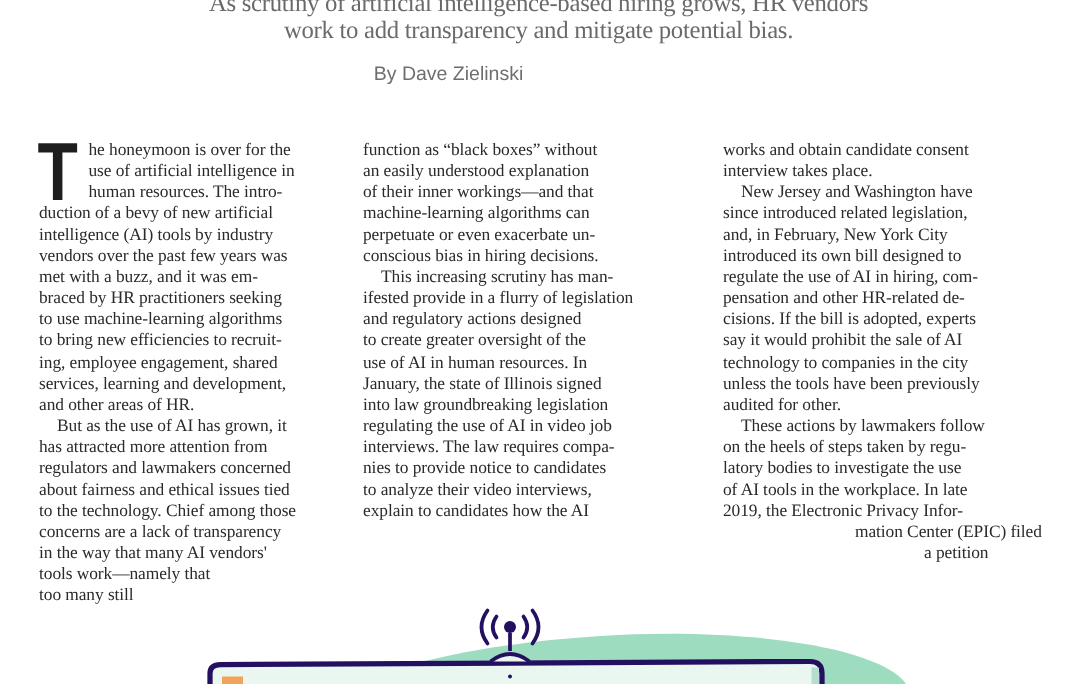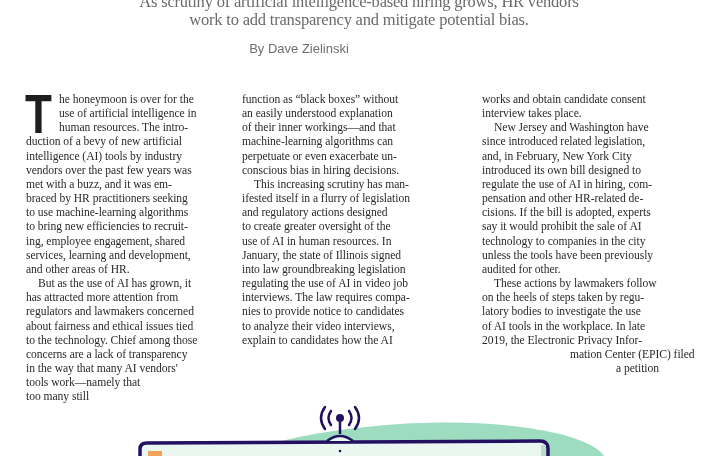--- a/index.html
+++ b/index.html
@@ -78,21 +78,21 @@
 </div>
 
 <div class="col col2">
   <span class="line">function as “black boxes” without</span>
   <span class="line">an easily understood explanation</span>
   <span class="line">of their inner workings—and that</span>
   <span class="line">machine-learning algorithms can</span>
   <span class="line">perpetuate or even exacerbate un-</span>
   <span class="line">conscious bias in hiring decisions.</span>
   <span class="line" style="padding-left:12px">This increasing scrutiny has man-</span>
-  <span class="line">ifested itself in a flurry of legislation</span>
+  <span class="line">ifested provide in a flurry of legislation</span>
   <span class="line">and regulatory actions designed</span>
   <span class="line">to create greater oversight of the</span>
   <span class="line">use of AI in human resources. In</span>
   <span class="line">January, the state of Illinois signed</span>
   <span class="line">into law groundbreaking legislation</span>
   <span class="line">regulating the use of AI in video job</span>
   <span class="line">interviews. The law requires compa-</span>
   <span class="line">nies to provide notice to candidates</span>
   <span class="line">to analyze their video interviews,</span>
   <span class="line">explain to candidates how the AI</span>

